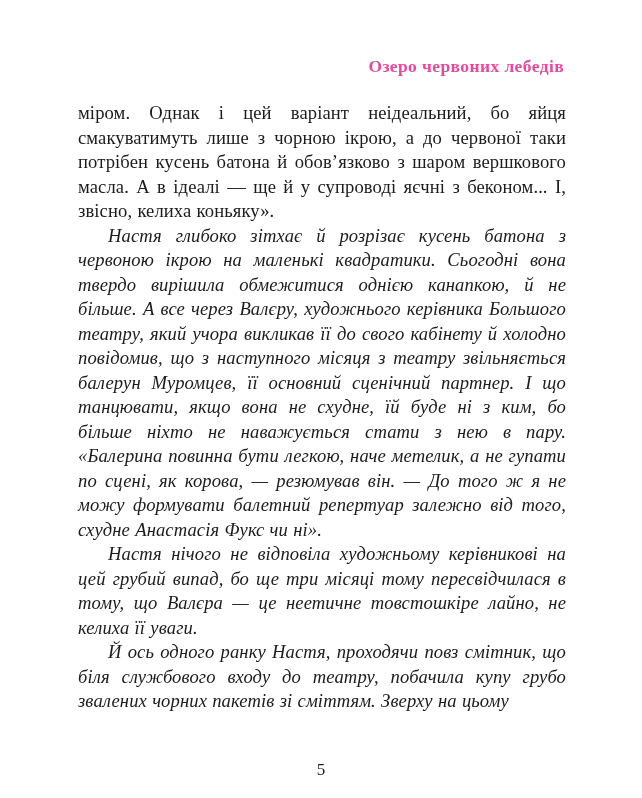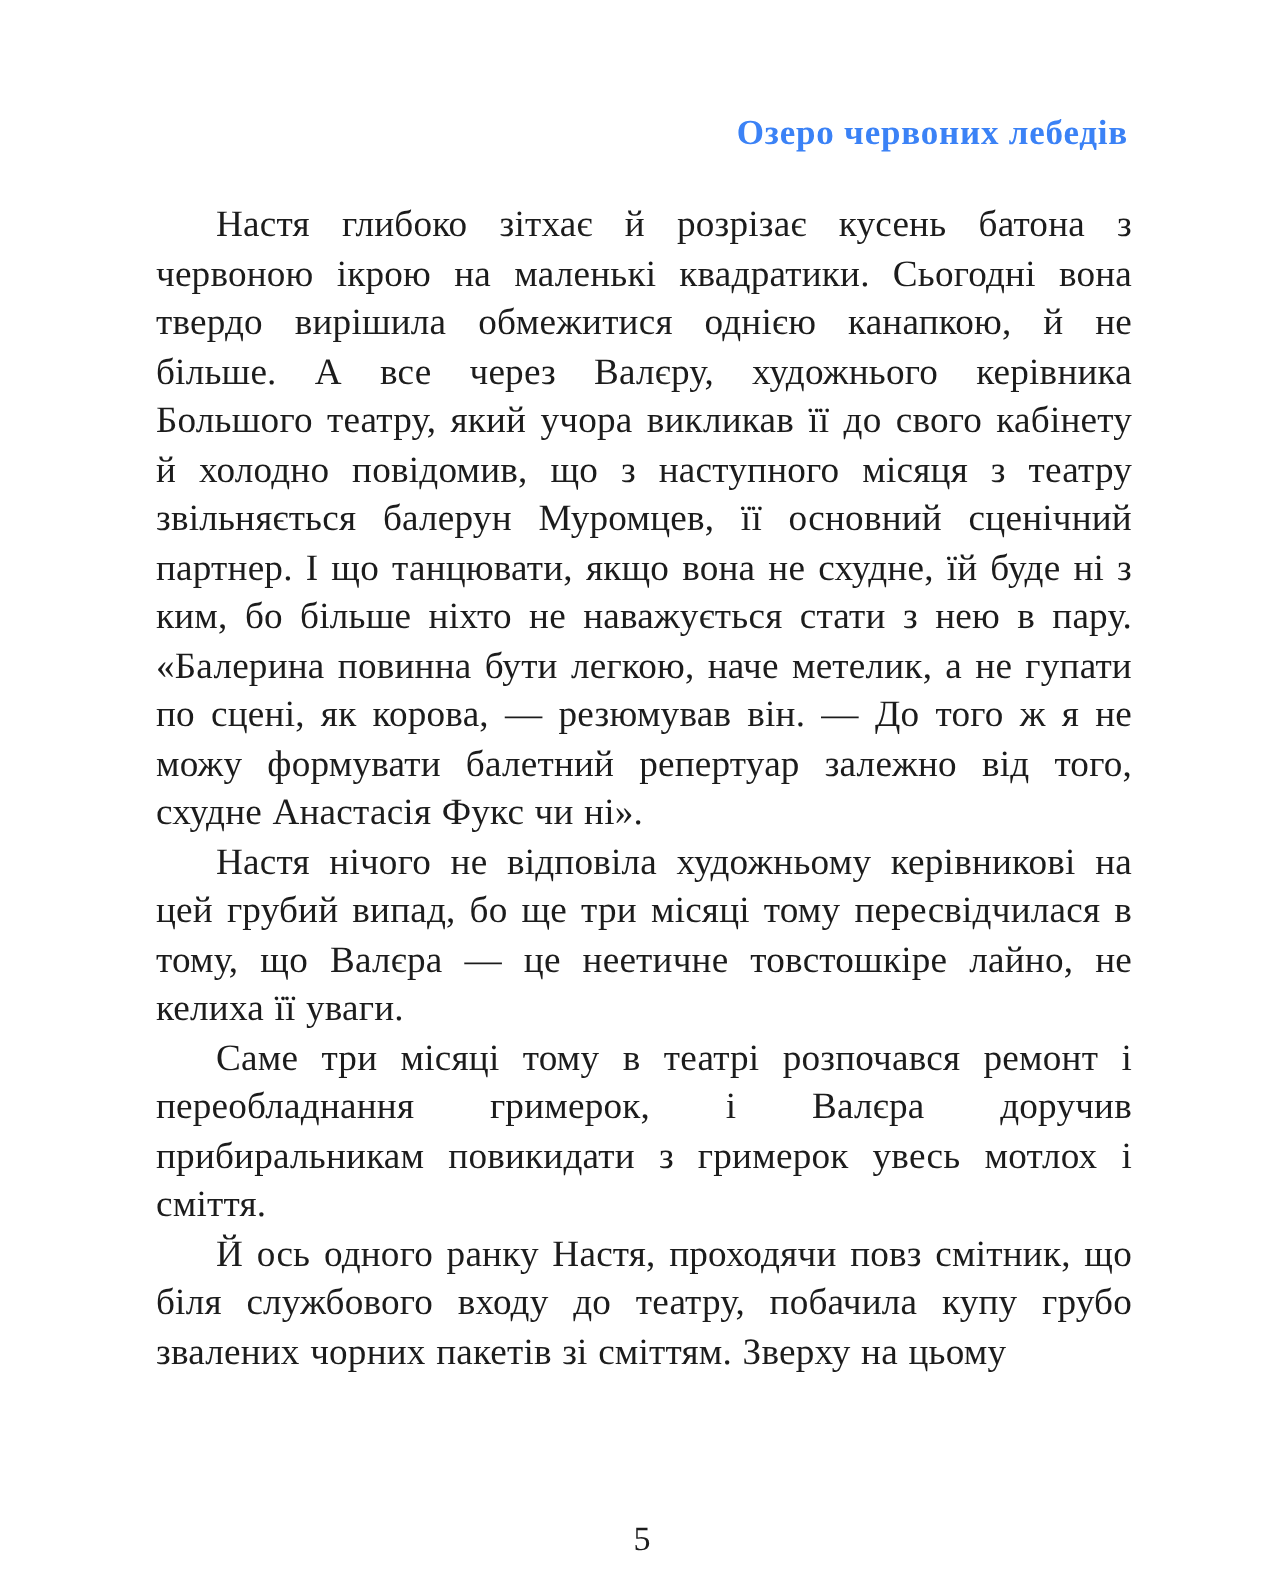--- a/index.html
+++ b/index.html
@@ -19,53 +19,54 @@
     position: absolute;
     inset: 0;
     padding: 52px 76px 0 78px;
     box-sizing: border-box;
   }
   .running-header {
     text-align: right;
     font-weight: bold;
     font-size: 17.5px;
     letter-spacing: 0.4px;
-    color: #3b82f6;
+    color: #ec4899;
     margin: 4px 2px 24px 0;
   }
   .body-text p {
     margin: 0;
     font-size: 18.6px;
     line-height: 24.5px;
     text-align: justify;
     letter-spacing: 0.1px;
     word-spacing: 0.5px;
   }
   .body-text p.indent {
     text-indent: 30px;
+    font-style: italic;
   }
   .page-number {
     position: absolute;
     bottom: 18px;
     left: 0;
     width: 100%;
     text-align: center;
     font-size: 17px;
     color: #1c1c1c;
   }
 </style>
 </head>
 <body>
 
 <div class="page">
 
   <div class="running-header">Озеро червоних лебедів</div>
 
   <div class="body-text">
+    <p>міром. Однак і цей варіант неідеальний, бо яйця смакуватимуть лише з чорною ікрою, а до червоної таки потрібен кусень батона й обов’язково з шаром вершкового масла. А в ідеалі — ще й у супроводі яєчні з беконом... І, звісно, келиха коньяку».</p>
     <p class="indent">Настя глибоко зітхає й розрізає кусень батона з червоною ікрою на маленькі квадратики. Сьогодні вона твердо вирішила обмежитися однією канапкою, й не більше. А все через Валєру, художнього керівника Большого театру, який учора викликав її до свого кабінету й холодно повідомив, що з наступного місяця з театру звільняється балерун Муромцев, її основний сценічний партнер. І що танцювати, якщо вона не схудне, їй буде ні з ким, бо більше ніхто не наважується стати з нею в пару. «Балерина повинна бути легкою, наче метелик, а не гупати по сцені, як корова, — резюмував він. — До того ж я не можу формувати балетний репертуар залежно від того, схудне Анастасія Фукс чи ні».</p>
     <p class="indent">Настя нічого не відповіла художньому керівникові на цей грубий випад, бо ще три місяці тому пересвідчилася в тому, що Валєра — це неетичне товстошкіре лайно, не келиха її уваги.</p>
-    <p class="indent">Саме три місяці тому в театрі розпочався ремонт і переобладнання гримерок, і Валєра доручив прибиральникам повикидати з гримерок увесь мотлох і сміття.</p>
     <p class="indent">Й ось одного ранку Настя, проходячи повз смітник, що біля службового входу до театру, побачила купу грубо звалених чорних пакетів зі сміттям. Зверху на цьому</p>
   </div>
 
   <div class="page-number">5</div>
 
 </div>
 
 </body></html>

